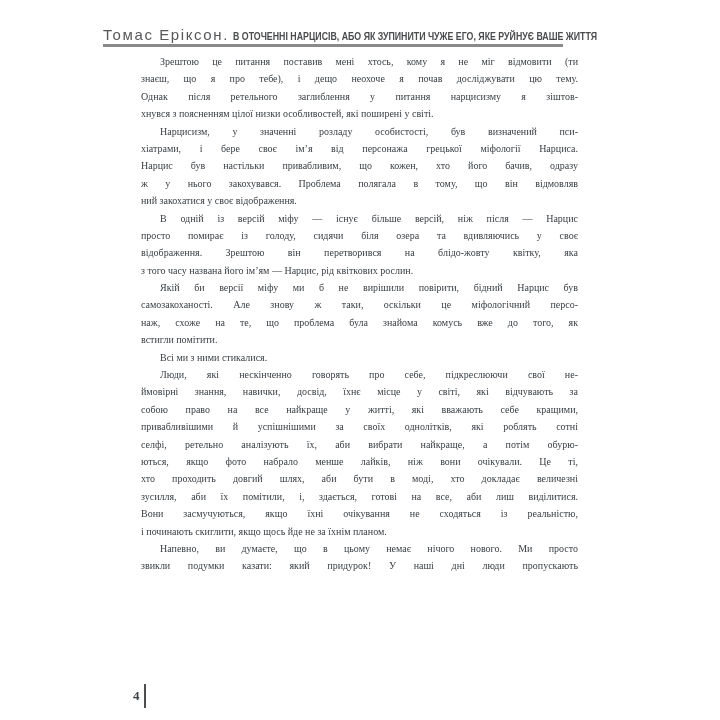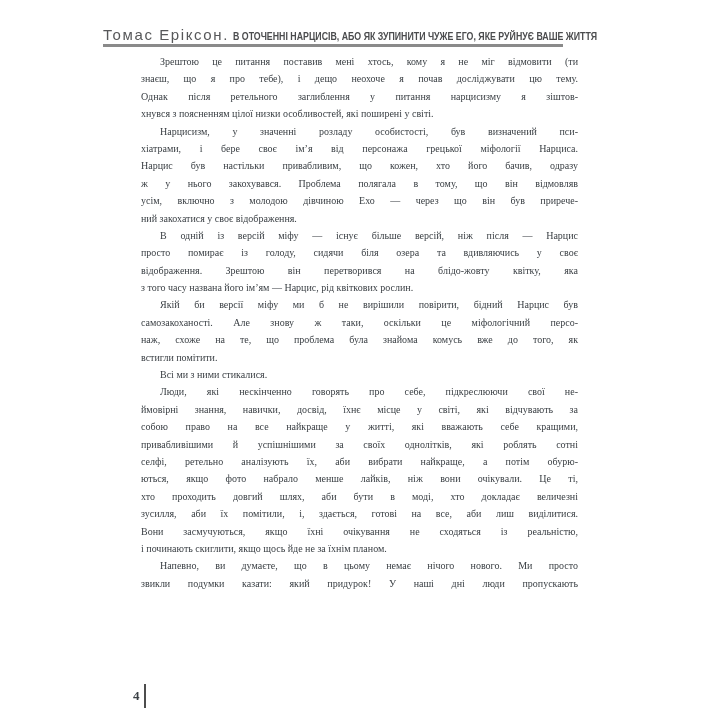--- a/index.html
+++ b/index.html
@@ -107,21 +107,20 @@
         <div class="text-line first">Зрештою це питання поставив мені хтось, кому я не міг відмовити (ти</div>
         <div class="text-line">знаєш, що я про тебе), і дещо неохоче я почав досліджувати цю тему.</div>
         <div class="text-line">Однак після ретельного заглиблення у питання нарцисизму я зіштов-</div>
         <div class="text-line last">хнувся з поясненням цілої низки особливостей, які поширені у світі.</div>
       </div>
       <div class="paragraph">
         <div class="text-line first">Нарцисизм, у значенні розладу особистості, був визначений пси-</div>
         <div class="text-line">хіатрами, і бере своє ім’я від персонажа грецької міфології Нарциса.</div>
         <div class="text-line">Нарцис був настільки привабливим, що кожен, хто його бачив, одразу</div>
         <div class="text-line">ж у нього закохувався. Проблема полягала в тому, що він відмовляв</div>
-        <div class="text-line">усім, включно з молодою дівчиною Ехо — через що він був прирече-</div>
         <div class="text-line last">ний закохатися у своє відображення.</div>
       </div>
       <div class="paragraph">
         <div class="text-line first">В одній із версій міфу — існує більше версій, ніж після — Нарцис</div>
         <div class="text-line">просто помирає із голоду, сидячи біля озера та вдивляючись у своє</div>
         <div class="text-line">відображення. Зрештою він перетворився на блідо-жовту квітку, яка</div>
         <div class="text-line last">з того часу названа його ім’ям — Нарцис, рід квіткових рослин.</div>
       </div>
       <div class="paragraph">
         <div class="text-line first">Якій би версії міфу ми б не вирішили повірити, бідний Нарцис був</div>

